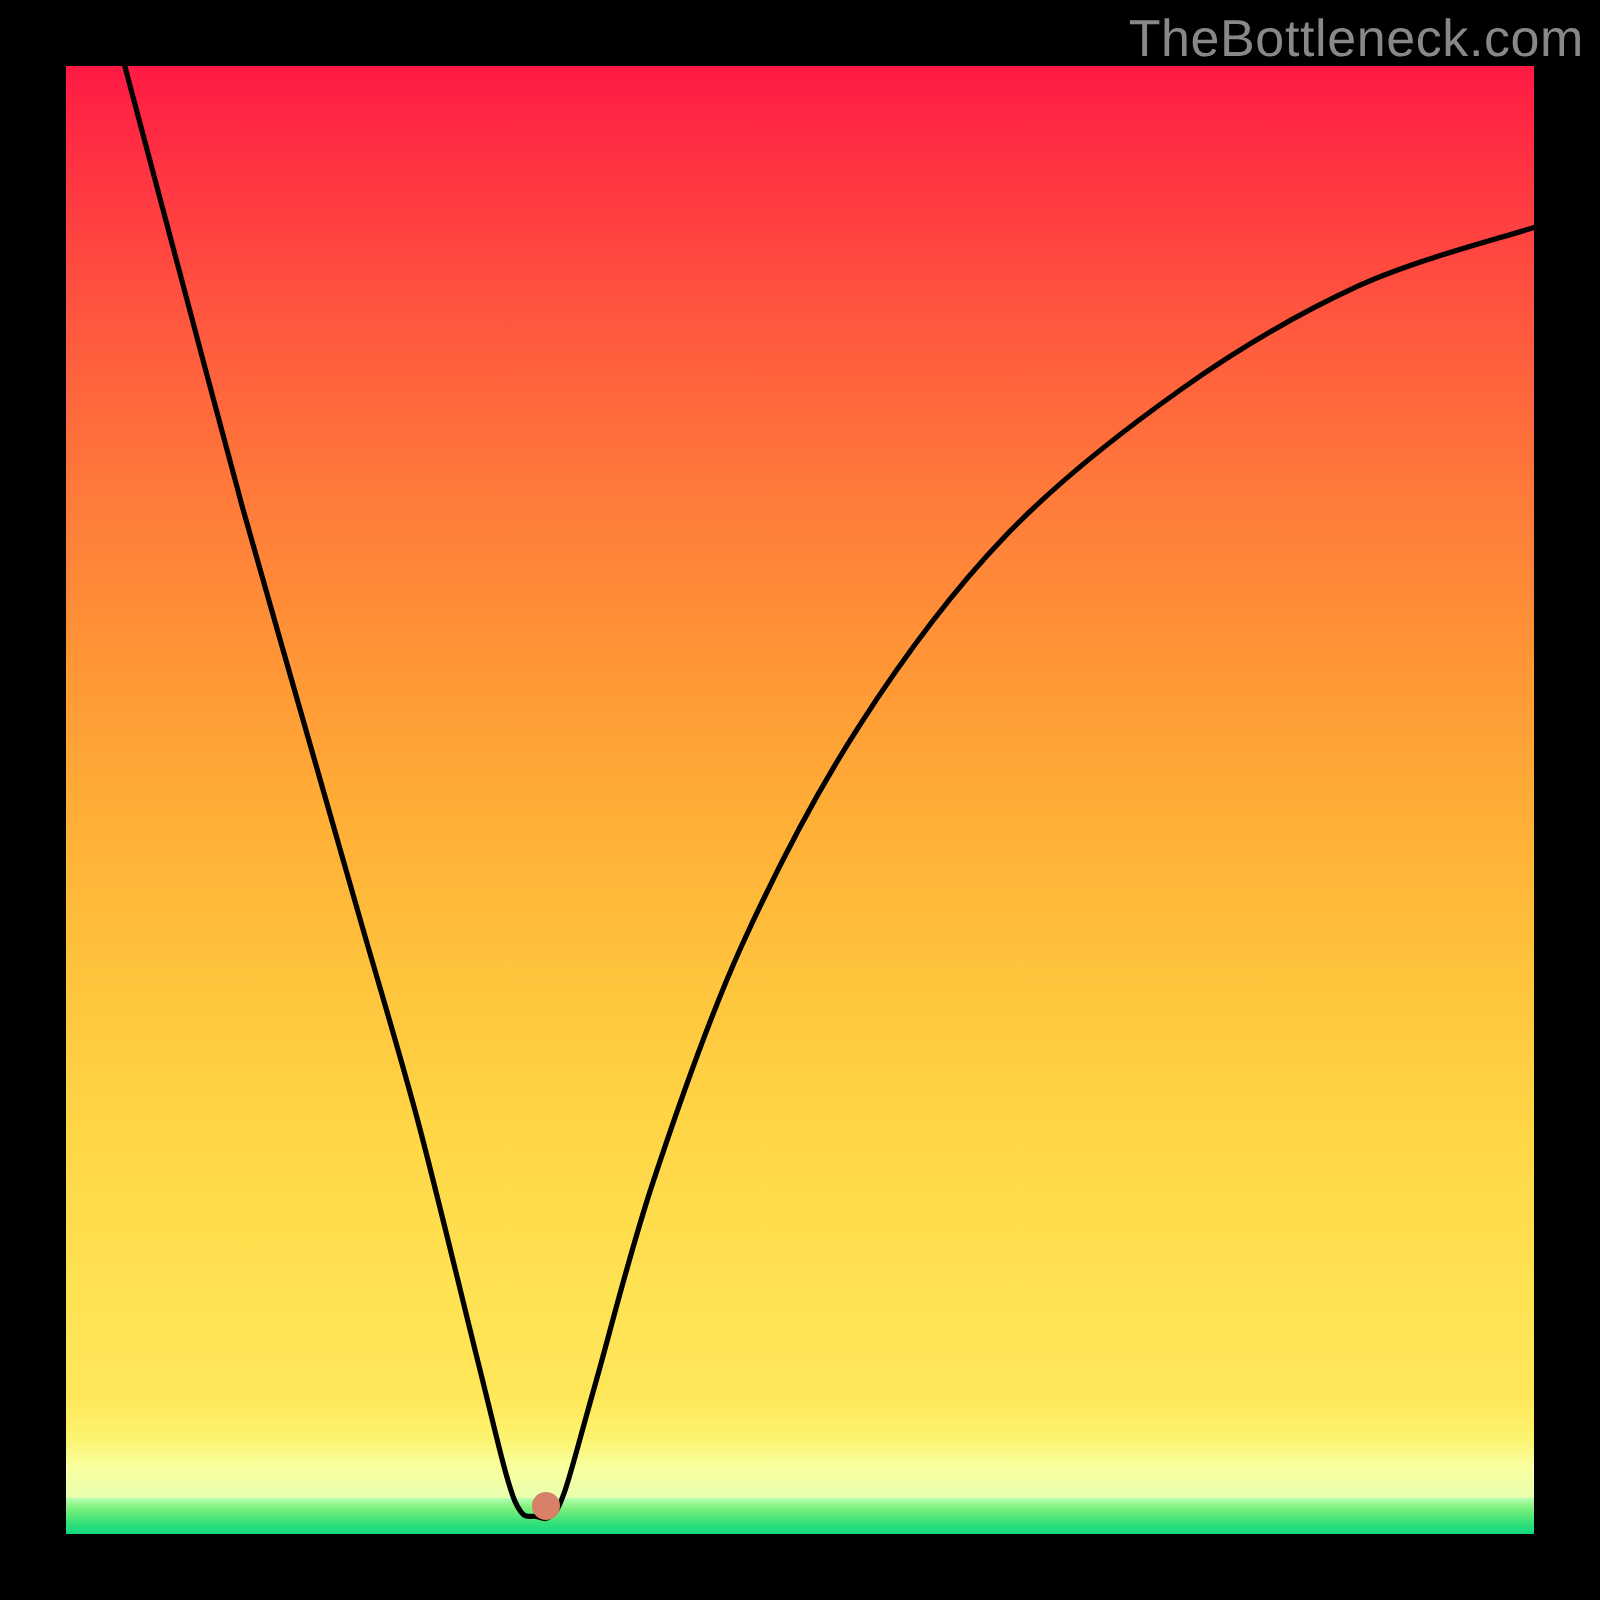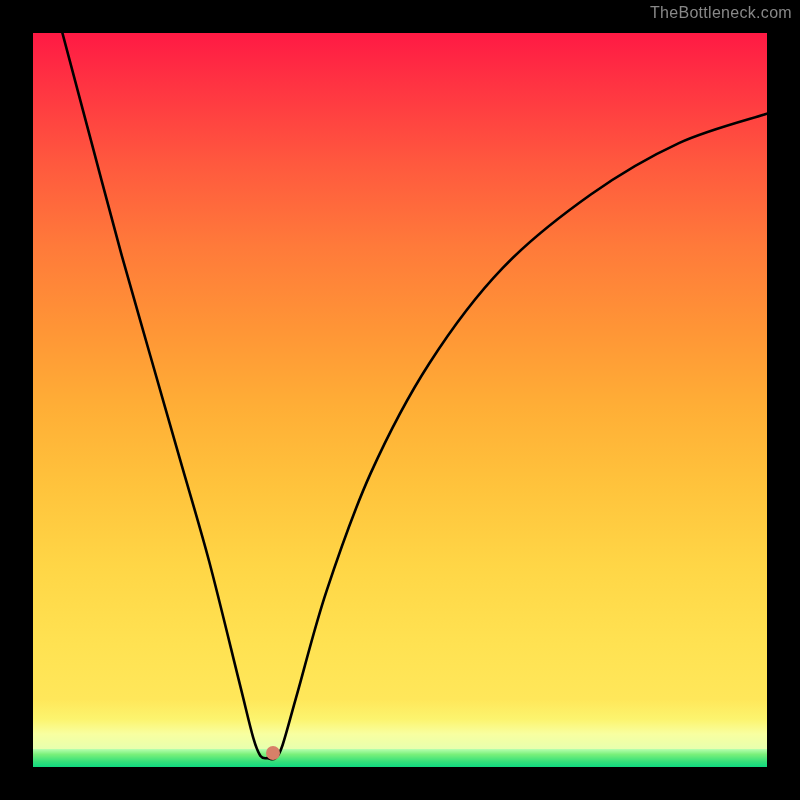--- a/index.html
+++ b/index.html
@@ -81,21 +81,21 @@
     height: 14px;
     border-radius: 50%;
     background: #d88068;
     transform: translate(-50%, -50%);
   }
   .watermark {
     position: absolute;
     top: 4px;
     right: 8px;
     color: #888;
-    font-size: 16px;
+    font-size: 26px;
     letter-spacing: 0.3px;
     user-select: none;
   }
 </style>
 </head>
 <body>
 
 <div class="frame"></div>
 
 <div class="plot">

